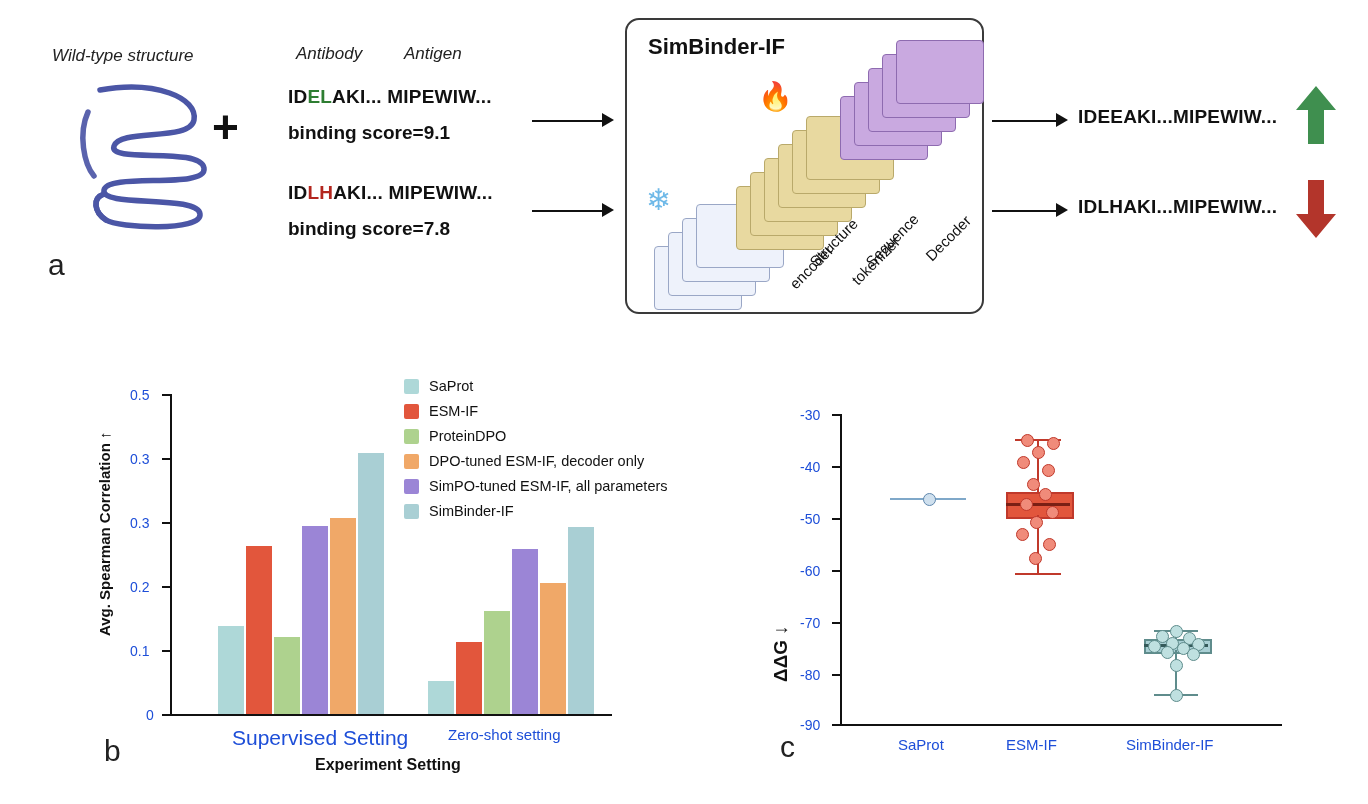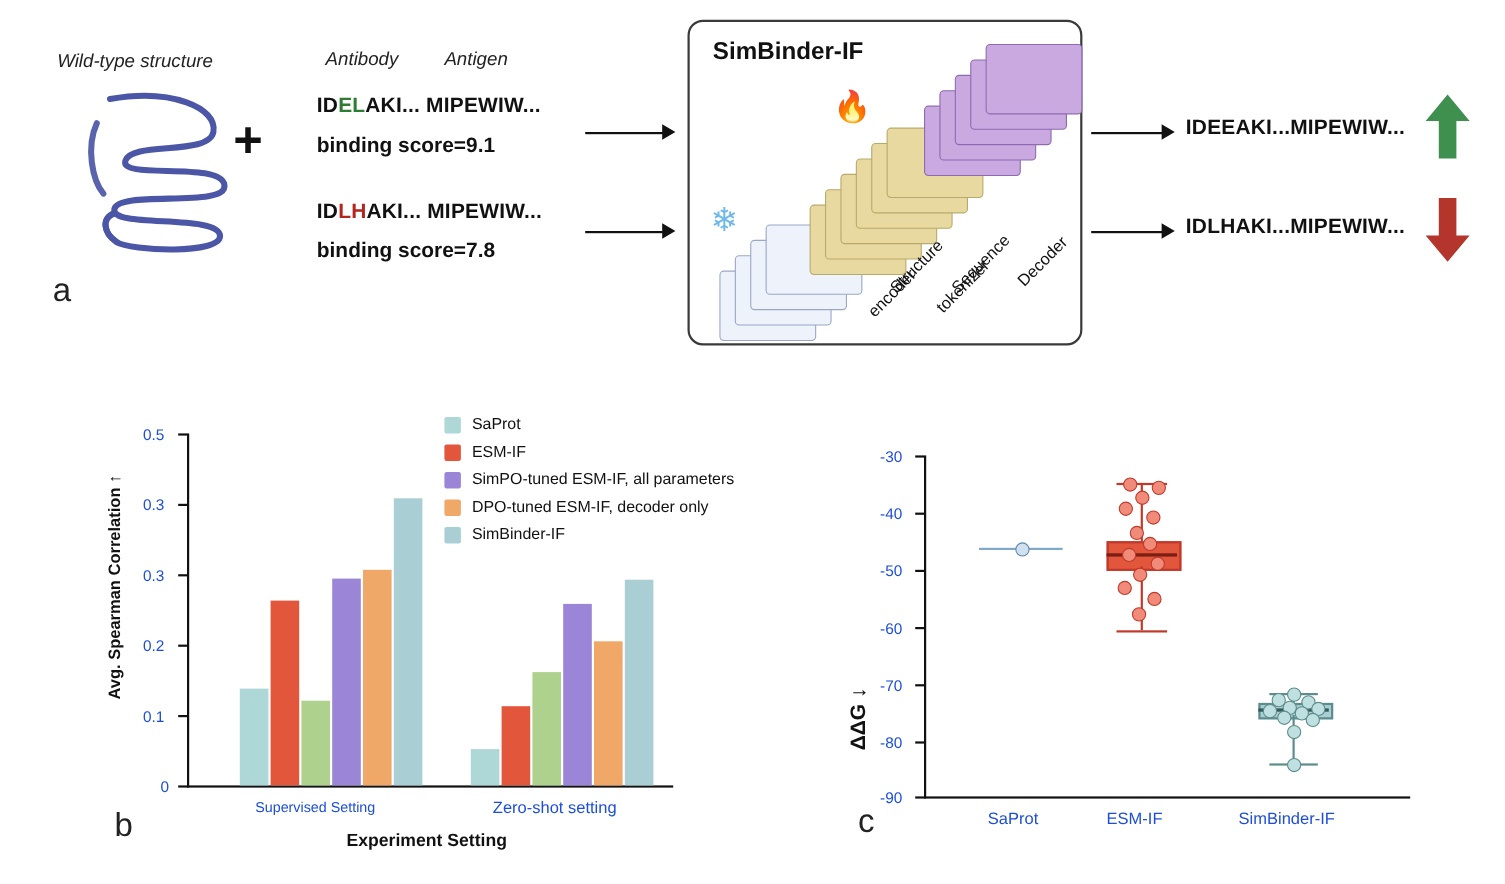--- a/index.html
+++ b/index.html
@@ -163,39 +163,43 @@
     <div class="bar" style="left:258px;width:26px;height:261.1px;top:116.9px;position:absolute;background:#a9cfd4;"></div>
 
     <div class="bar" style="left:328px;width:26px;height:32.6px;top:345.4px;position:absolute;background:#aed8d8;"></div>
     <div class="bar" style="left:356px;width:26px;height:72.3px;top:305.7px;position:absolute;background:#e2563c;"></div>
     <div class="bar" style="left:384px;width:26px;height:103px;top:275px;position:absolute;background:#aed28e;"></div>
     <div class="bar" style="left:412px;width:26px;height:165.1px;top:212.9px;position:absolute;background:#9b85d6;"></div>
     <div class="bar" style="left:440px;width:26px;height:130.6px;top:247.4px;position:absolute;background:#f0a868;"></div>
     <div class="bar" style="left:468px;width:26px;height:186.9px;top:191.1px;position:absolute;background:#a9cfd4;"></div>
   </div>
 
-  <div class="tick-label" style="left:132px;top:390px;font-size:13px;">Supervised Setting</div>
+  <div class="tick-label" style="left:132px;top:390px;font-size:21px;">Supervised Setting</div>
   <div class="tick-label" style="left:348px;top:390px;font-size:15px;">Zero-shot setting</div>
 
   <div class="abs" style="left:304px;top:42px;width:360px;">
     <div class="legend-item">
       <span class="legend-swatch" style="background:#aed8d8;"></span>
       <span class="legend-text">SaProt</span>
     </div>
     <div class="legend-item">
       <span class="legend-swatch" style="background:#e2563c;"></span>
       <span class="legend-text">ESM-IF</span>
     </div>
     <div class="legend-item">
+      <span class="legend-swatch" style="background:#aed28e;"></span>
+      <span class="legend-text">ProteinDPO</span>
+    </div>
+    <div class="legend-item">
+      <span class="legend-swatch" style="background:#f0a868;"></span>
+      <span class="legend-text">DPO-tuned ESM-IF, decoder only</span>
+    </div>
+    <div class="legend-item">
       <span class="legend-swatch" style="background:#9b85d6;"></span>
       <span class="legend-text">SimPO-tuned ESM-IF, all parameters</span>
-    </div>
-    <div class="legend-item">
-      <span class="legend-swatch" style="background:#f0a868;"></span>
-      <span class="legend-text">DPO-tuned ESM-IF, decoder only</span>
     </div>
     <div class="legend-item">
       <span class="legend-swatch" style="background:#a9cfd4;"></span>
       <span class="legend-text">SimBinder-IF</span>
     </div>
   </div>
 </div>
 
 <div class="abs" id="panel-c">
 

